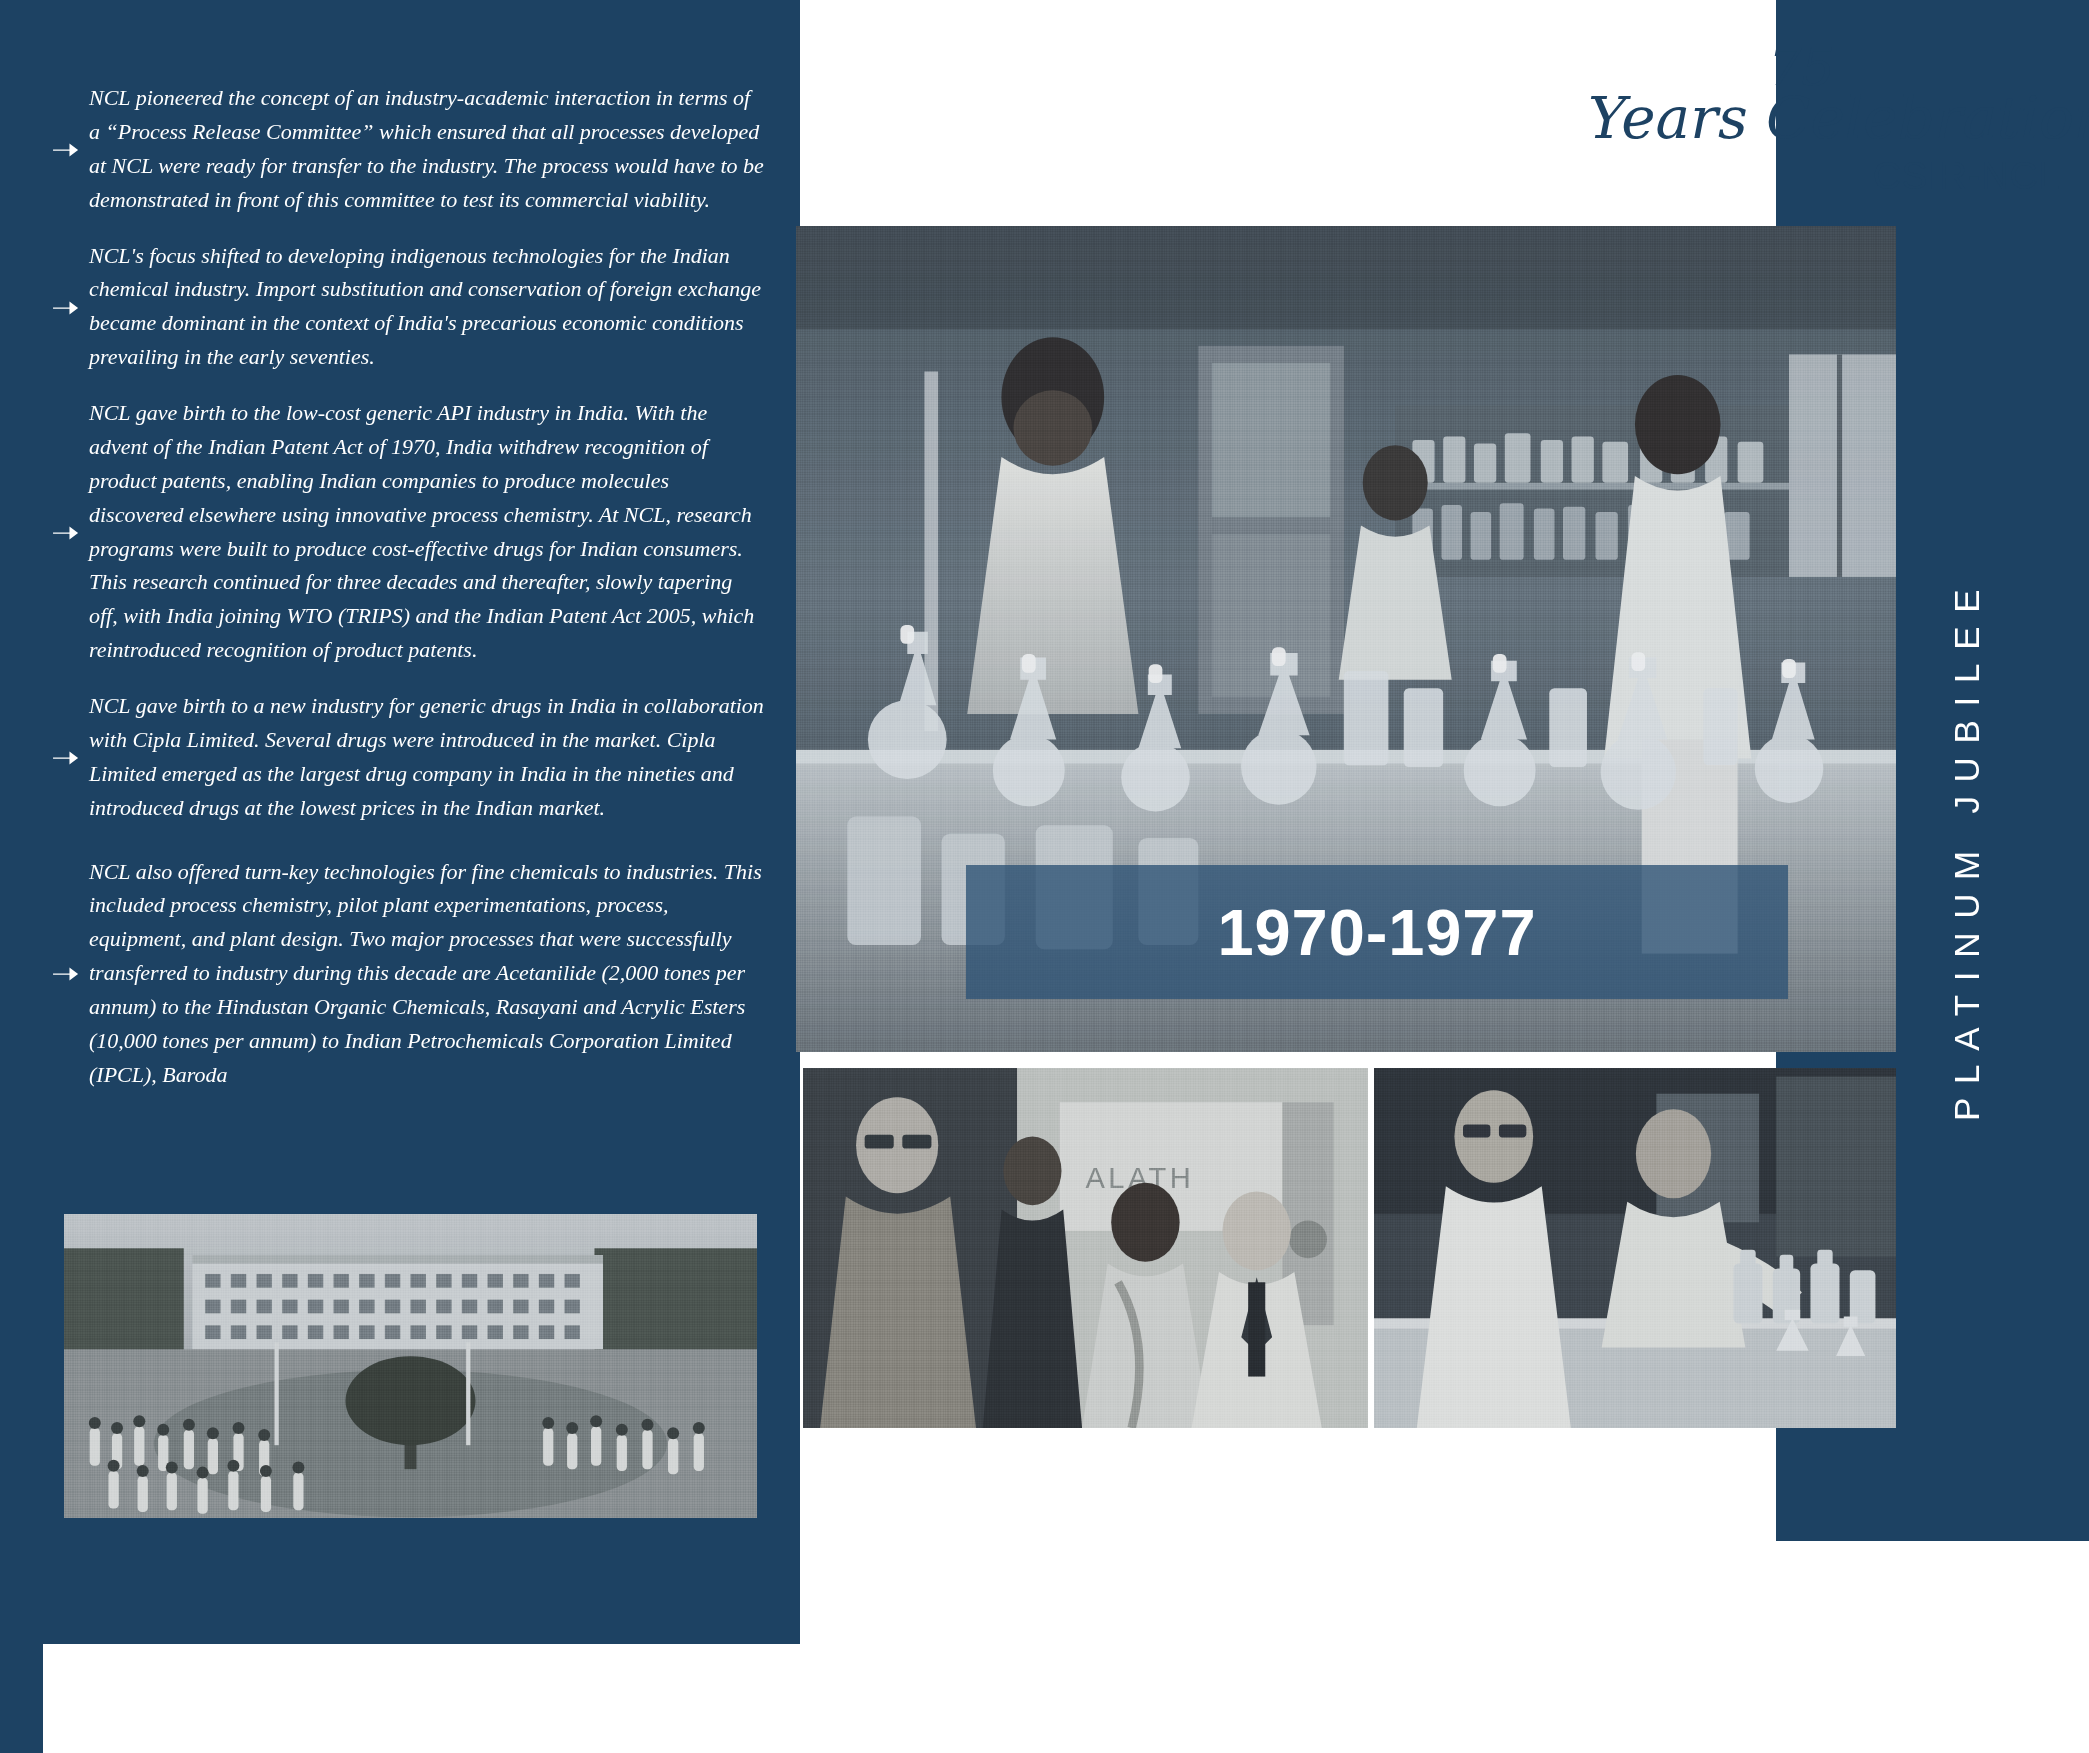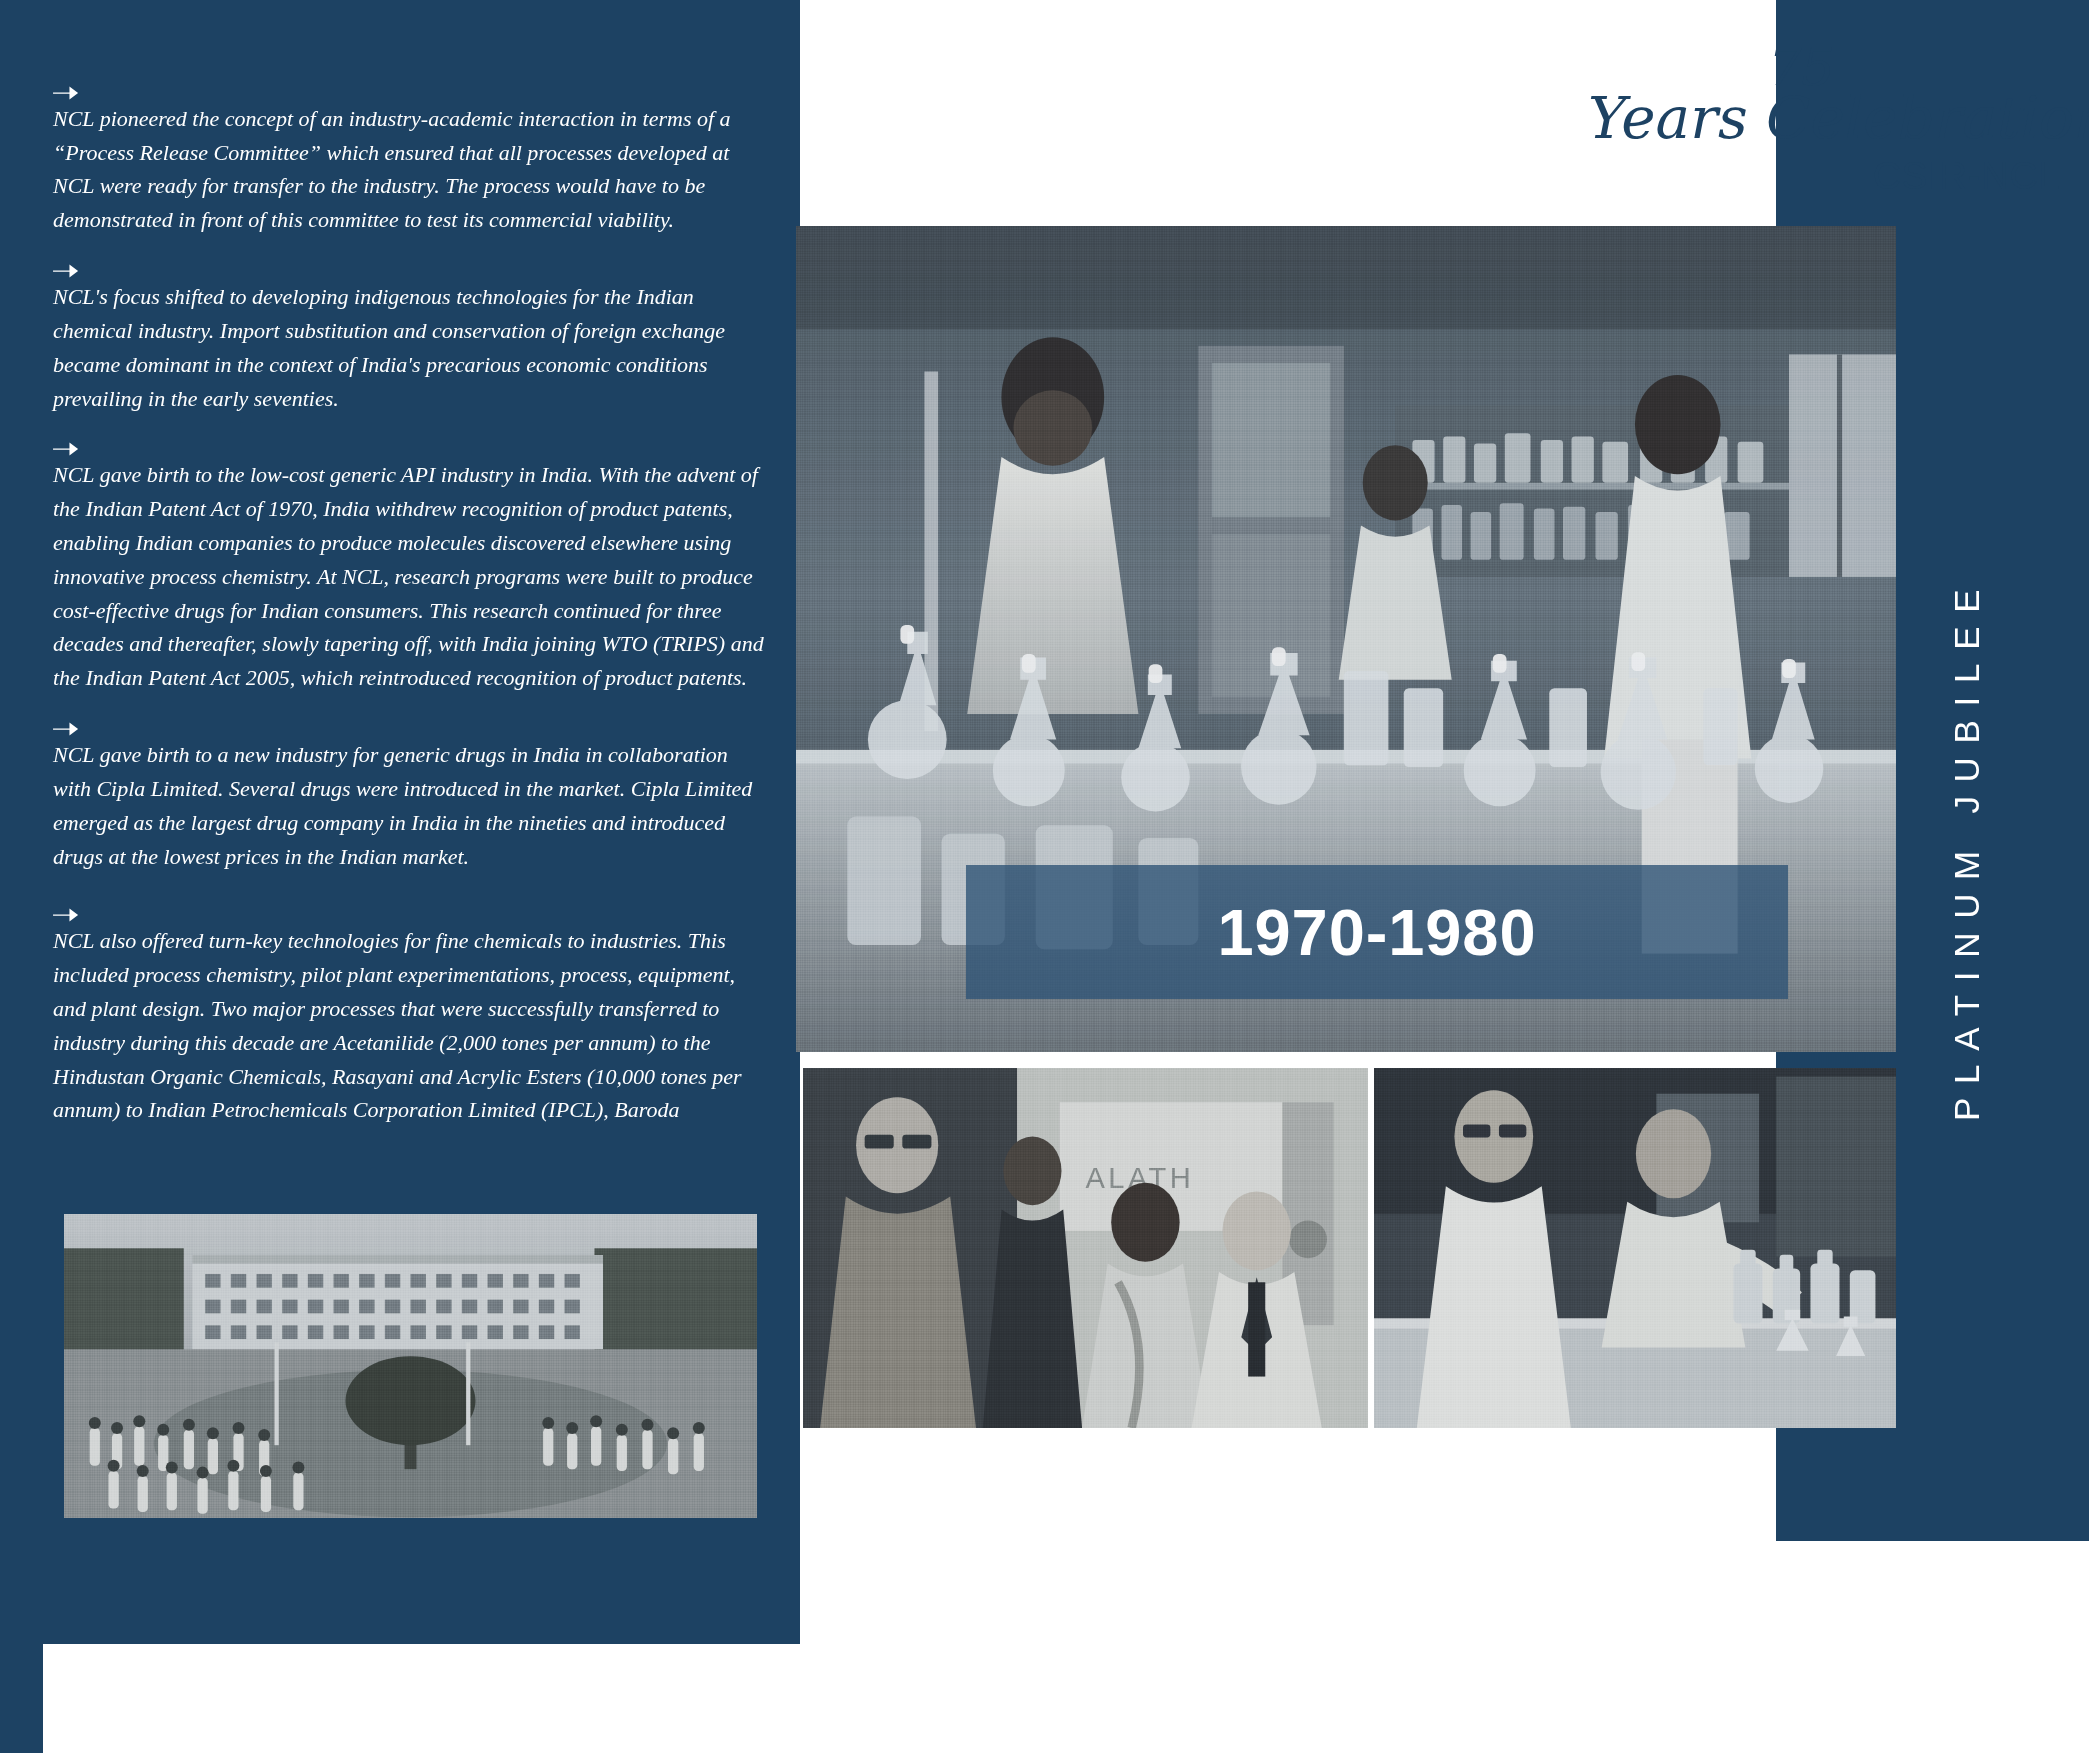--- a/index.html
+++ b/index.html
@@ -102,23 +102,22 @@
   }
 
   
   .text-col {
     position: absolute;
     left: 53px; top: 81px;
     width: 711px;
   }
   .bullet-row {
     display: flex;
-    align-items: flex-start;
+    align-items: center;
     margin-bottom: 22px;
-    flex-direction: column;
   }
   .bullet-arrow {
     flex: 0 0 auto;
     width: 36px;
     color: #ffffff;
     font-size: 24px;
     line-height: 1.55;
     padding-top: 1.7px;
   }
   .bullet-arrow svg { display:block; }
@@ -355,21 +354,21 @@
         <rect x="170" y="710" width="74" height="130" rx="10"></rect>
         <rect x="280" y="700" width="90" height="145" rx="10"></rect>
         <rect x="400" y="715" width="70" height="125" rx="10"></rect>
       </g>
       <rect x="0" y="0" width="1285" height="965" fill="#4a5a69" opacity="0.12"></rect>
     </svg>
     <div class="grain"></div>
   </div>
 
   <div class="decade-banner"></div>
-  <div class="decade-label">1970-1980</div>
+  <div class="decade-label">1970-1977</div>
 
   <div class="photo" id="photo-bottom-left">
     <svg class="ph" viewBox="0 0 660 420" preserveAspectRatio="none">
       <rect width="660" height="420" fill="#2f3539"></rect>
       <rect x="250" y="0" width="410" height="420" fill="#c9ccc8"></rect>
       <rect x="300" y="40" width="260" height="150" fill="#e2e4e0"></rect>
       <text x="330" y="140" font-family="Liberation Sans, sans-serif" font-size="34" fill="#8d9290" letter-spacing="4">ALATH</text>
       <rect x="560" y="40" width="60" height="260" fill="#b0b4b1"></rect>
       <circle cx="590" cy="200" r="22" fill="#8b8f8c"></circle>
       <rect x="0" y="0" width="250" height="420" fill="#3b4146"></rect>

